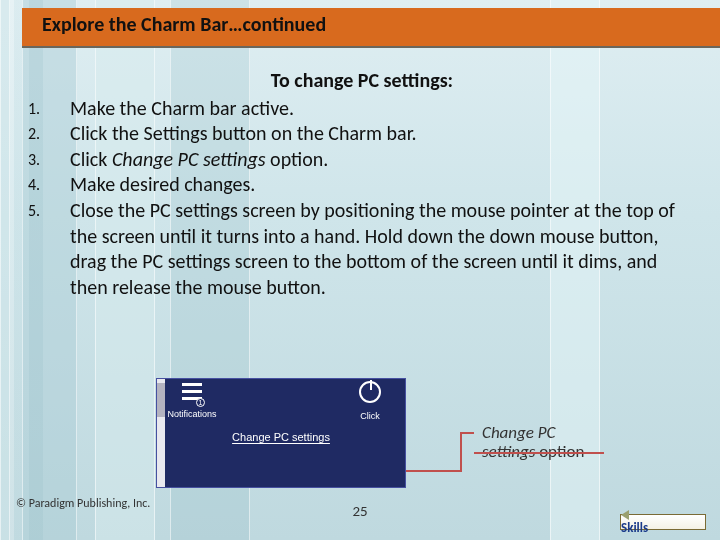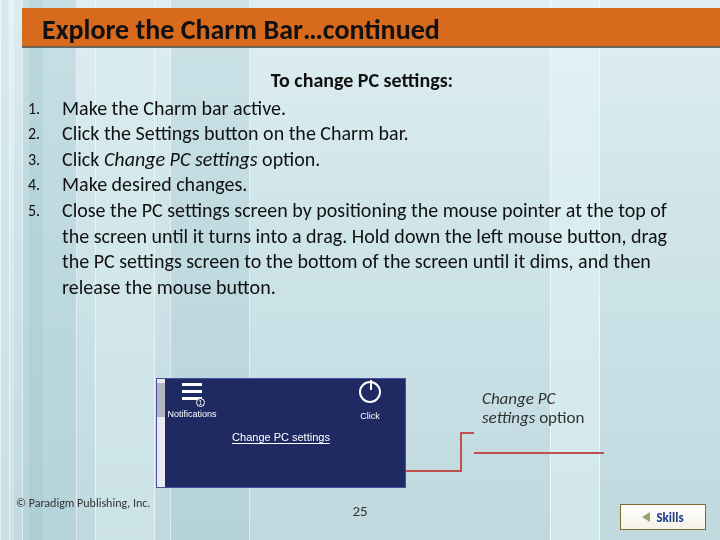--- a/index.html
+++ b/index.html
@@ -22,31 +22,31 @@
   .v4{ left:170px; width:80px; background:rgba(150,190,200,0.25);}
   .v5{ right:120px; width:50px; background:rgba(230,245,248,0.5);}
 
   .title-bar {
     position: absolute; left: 22px; right: 0; top: 8px; height: 40px;
     background: #d86a1e;
     border-bottom: 2px solid #6a665c;
   }
   .title-text {
     position: absolute; left: 42px; top: 12px;
-    font-size: 28px; font-weight: bold; color: #111;
+    font-size: 20px; font-weight: bold; color: #111;
   }
   .body {
     position: absolute; left: 28px; right: 24px; top: 68px;
     color: #111; font-size: 20px; line-height: 1.28;
   }
   .lead { font-weight: bold; margin-bottom: 2px; text-align: center; }
   ol.steps { list-style: none; padding-left: 0; }
   ol.steps li { display: flex; }
   ol.steps li .num { width: 34px; flex-shrink:0; font-size: 16px; padding-top:3px; }
-  ol.steps li .txt { flex: 1; }
+  ol.steps li .txt { flex: 1; margin-left: 8px; }
   .ital { font-style: italic; }
 
   .settings-panel {
     position: absolute; left: 156px; top: 378px; width: 250px; height: 110px;
     background: #1f2a63;
     border: 1px solid #4650a0;
     color: #fff; font-family: "Segoe UI", Arial, sans-serif;
   }
   .settings-row { display:flex; justify-content: space-between; }
   .settings-item { width: 70px; text-align:center; }
@@ -59,31 +59,31 @@
   .keyb{width:30px;height:18px;border:1.5px solid #fff;border-radius:2px;margin:4px auto 0;position:relative;}
   .keyb::before{content:"";position:absolute;left:3px;top:3px;width:3px;height:3px;background:#fff;box-shadow:5px 0 #fff,10px 0 #fff,15px 0 #fff,20px 0 #fff,0 5px #fff,5px 5px #fff,10px 5px #fff,15px 5px #fff,20px 5px #fff;}
   .keyb::after{content:"";position:absolute;left:7px;bottom:2px;width:16px;height:2px;background:#fff;}
   .change-link { text-align:center; font-size:11px; color:#fff; margin-top:10px; text-decoration: underline; text-underline-offset: 2px; }
   .scroll-track{position:absolute;left:0;top:0;bottom:0;width:8px;background:#e9e9ef;}
   .scroll-thumb{position:absolute;left:0;top:4px;width:8px;height:34px;background:#b4b3c0;}
   .callout-line{ position:absolute; height:2px; background:#c0504d; }
   .cl1{ left:406px; top:470px; width:56px; }
   .cl2{ left:460px; top:432px; width:2px; height:40px; background:#c0504d; }
   .cl3{ left:460px; top:432px; width:14px; }
-  .callout-box{ position:absolute; left:474px; top:386px; width:132px; padding:4px 8px; font-size:17px; font-style:italic; color:#333; line-height:1.1; background:rgba(255,255,255,0.0);}
+  .callout-box{ position:absolute; left:474px; top:420px; width:132px; padding:4px 8px; font-size:17px; font-style:italic; color:#333; line-height:1.1; background:rgba(255,255,255,0.0);}
   .callout-underline{ position:absolute; left:474px; top:452px; width:130px; height:2px; background:#c0504d;}
   .copyright { position:absolute; left:16px; bottom:30px; font-size:12px; color:#333; }
   .pagenum { position:absolute; left:50%; transform:translateX(-50%); bottom:20px; font-size:15px; color:#333; }
   .skills-btn {
     position:absolute; right:14px; bottom:10px;
-    width:86px; height:26px;
+    width:86px; height:16px;
     border:1px solid #7a6a35;
     background: linear-gradient(#fff,#f4f1e6);
-    display:flex; align-items:center; justify-content:center;
-    font-size:13px; font-weight:bold; color:#1a3a8a;
+    display:flex; justify-content:center;
+    font-size:13px; font-weight:bold; color:#1a3a8a;flex-direction:column;
   }
   .skills-btn .arrow{
     width:0;height:0;border-top:5px solid transparent;border-bottom:5px solid transparent;border-right:8px solid #9aa070;margin-right:6px;
   }
 </style>
 </head>
 <body>
 
 <div class="slide">
   <div class="vstripe v1"></div>
@@ -109,21 +109,21 @@
       <li>
           <span class="num">3.</span>
           <span class="txt"><span>Click </span><span class="ital">Change PC settings</span><span> option.</span></span>
         </li>
       <li>
           <span class="num">4.</span>
           <span class="txt"><span>Make desired changes.</span><span class="ital"></span><span></span></span>
         </li>
       <li>
           <span class="num">5.</span>
-          <span class="txt"><span>Close the PC settings screen by positioning the mouse pointer at the top of the screen until it turns into a drag. Hold down the left mouse button, drag the PC settings screen to the bottom of the screen until it dims, and then release the mouse button.</span><span class="ital"></span><span></span></span>
+          <span class="txt"><span>Close the PC settings screen by positioning the mouse pointer at the top of the screen until it turns into a hand. Hold down the down mouse button, drag the PC settings screen to the bottom of the screen until it dims, and then release the mouse button.</span><span class="ital"></span><span></span></span>
         </li>
     </ol>
   </div>
 
   <div class="settings-panel">
     <div class="scroll-track">
         <div class="scroll-thumb"></div>
       </div>
     <div class="settings-row">
       <div class="settings-item">

